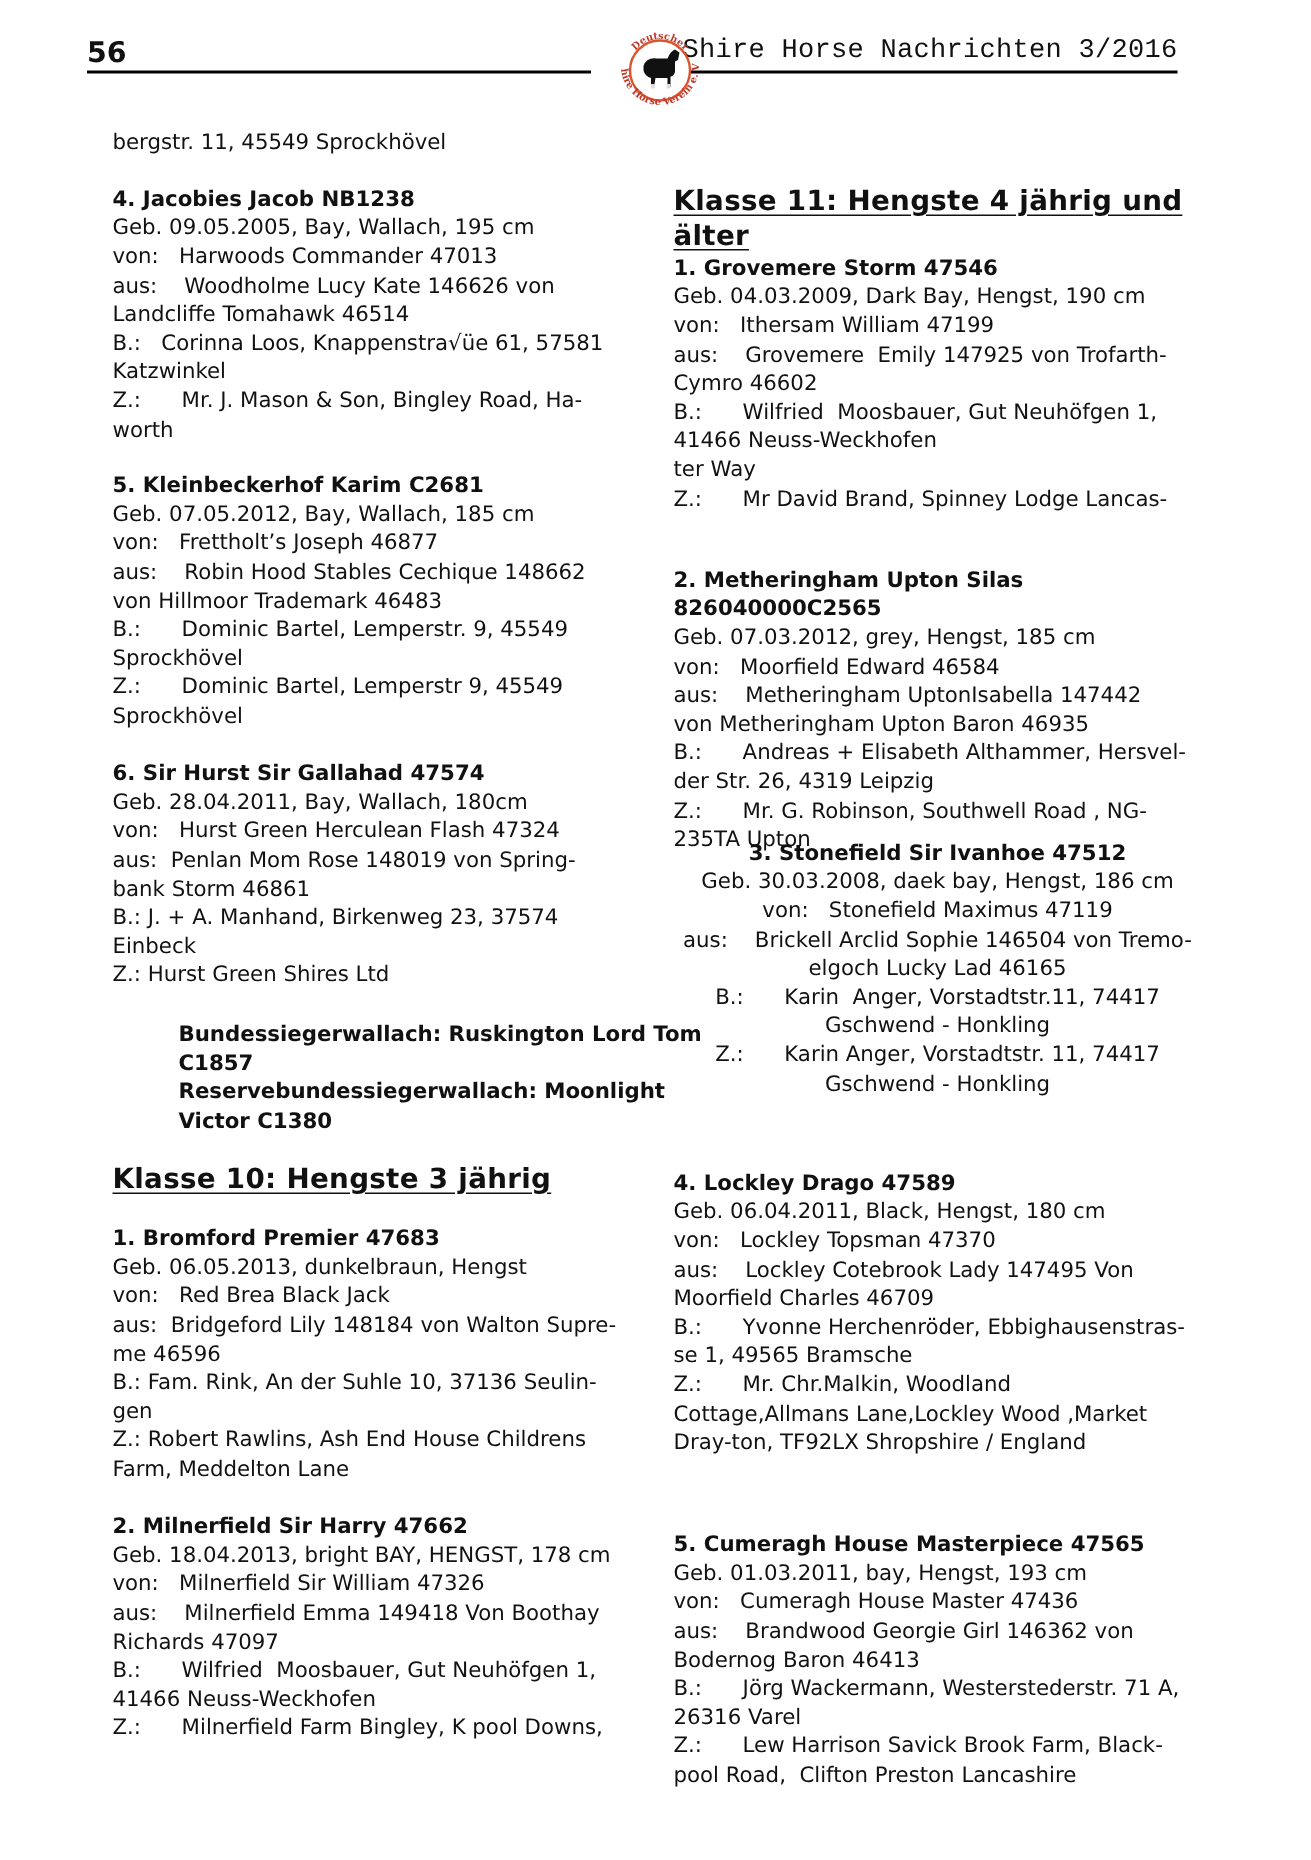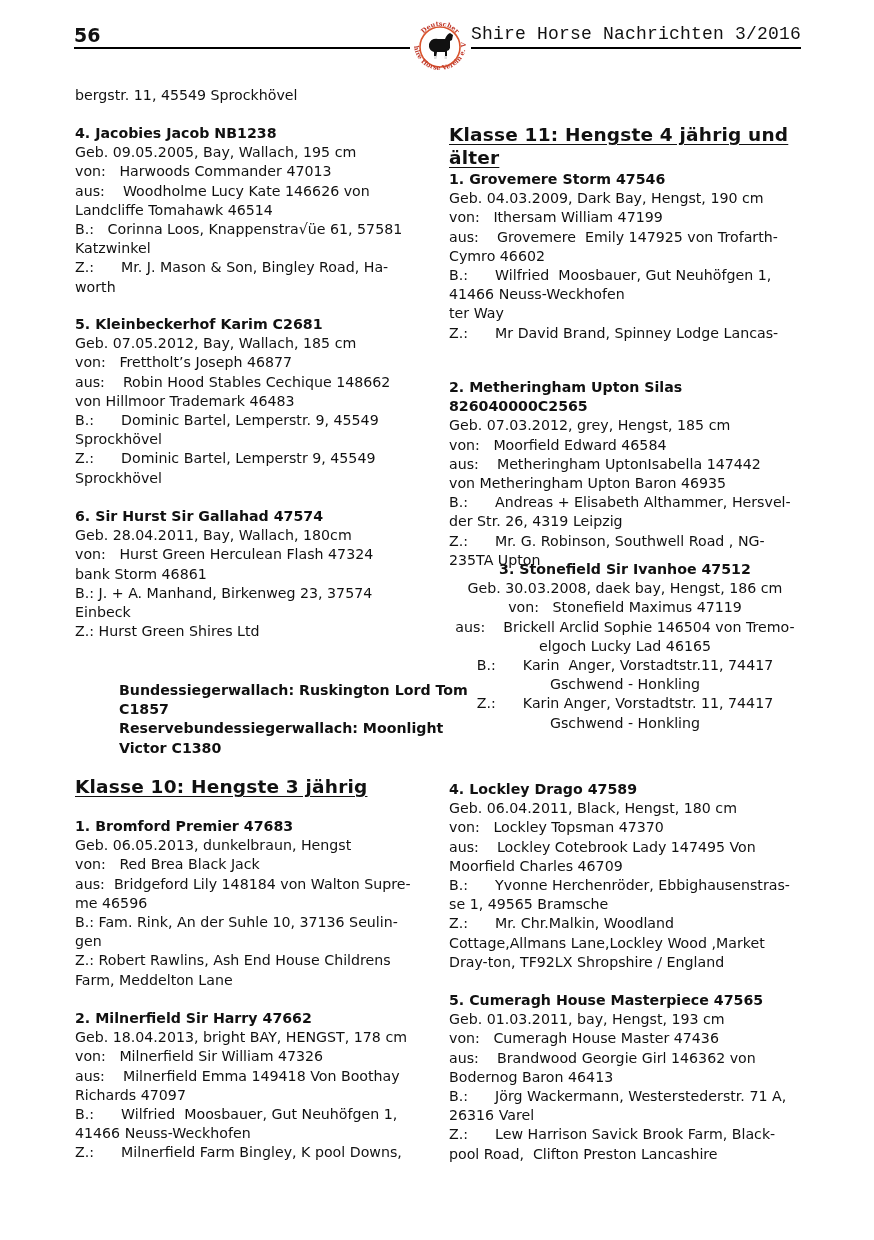--- a/index.html
+++ b/index.html
@@ -1,18 +1,18 @@
 <!DOCTYPE html>
 <html><head>
   <meta charset="utf-8">
   <style>
     html, body { margin: 0; padding: 0; background: #ffffff; }
     body { width: 874px; height: 1240px; position: relative; overflow: hidden;
            font-family: "DejaVu Sans", sans-serif; color: #111; }
-    .header { position: absolute; left: 74px; top: 22px; width: 727px; height: 30px; }
+    .header { position: absolute; left: 58px; top: 22px; width: 727px; height: 30px; }
     .page-num { position: absolute; left: 0; top: 2px; font-weight: bold; font-size: 19px;
                 font-family: "DejaVu Sans", sans-serif; }
     .mag-title { position: absolute; right: 0; top: 2px; font-size: 18px;
                  font-family: Liberation Mono, monospace; letter-spacing: 0.2px; }
     .rule-left { position: absolute; left: 0; top: 25px; width: 336px; height: 1.5px; background: #000; }
     .rule-right { position: absolute; right: 0; top: 25px; width: 330px; height: 1.5px; background: #000; }
     .logo { position: absolute; left: 407px; top: 14px; width: 66px; height: 66px; }
 
     .col { position: absolute; top: 0; font-size: 14.2px; line-height: 19.2px; }
     .col-left { left: 75px; width: 355px; }
@@ -79,20 +79,21 @@
     <div class="line">B.:      Dominic Bartel, Lemperstr. 9, 45549</div>
     <div class="line">Sprockhövel</div>
     <div class="line">Z.:      Dominic Bartel, Lemperstr 9, 45549</div>
     <div class="line">Sprockhövel</div>
   </div>
 
   <div class="entry" style="top:507px;">
     <div class="title">6. Sir Hurst Sir Gallahad 47574</div>
     <div class="line">Geb. 28.04.2011, Bay, Wallach, 180cm</div>
     <div class="line">von:   Hurst Green Herculean Flash 47324</div>
+    <div class="line">aus:  Penlan Mom Rose 148019 von Spring-</div>
     <div class="line">bank Storm 46861</div>
     <div class="line">B.: J. + A. Manhand, Birkenweg 23, 37574</div>
     <div class="line">Einbeck</div>
     <div class="line">Z.: Hurst Green Shires Ltd</div>
   </div>
 
   <div class="award" style="top:681px;margin-left:44px;">
     <div>Bundessiegerwallach:  Ruskington Lord Tom</div>
     <div>C1857</div>
     <div>Reservebundessiegerwallach: Moonlight</div>
@@ -174,21 +175,21 @@
     <div class="line">von:   Lockley Topsman 47370</div>
     <div class="line">aus:    Lockley Cotebrook Lady 147495 Von</div>
     <div class="line">Moorfield Charles 46709</div>
     <div class="line">B.:      Yvonne Herchenröder, Ebbighausenstras-</div>
     <div class="line">se 1, 49565 Bramsche</div>
     <div class="line">Z.:      Mr. Chr.Malkin, Woodland</div>
     <div class="line">Cottage,Allmans Lane,Lockley Wood ,Market</div>
     <div class="line">Dray-ton, TF92LX Shropshire / England</div>
   </div>
 
-  <div class="entry" style="top:991px;">
+  <div class="entry" style="top:1021px;">
     <div class="title">5. Cumeragh House Masterpiece 47565</div>
     <div class="line">Geb. 01.03.2011, bay, Hengst, 193 cm</div>
     <div class="line">von:   Cumeragh House Master 47436</div>
     <div class="line">aus:    Brandwood Georgie Girl 146362 von</div>
     <div class="line">Bodernog Baron 46413</div>
     <div class="line">B.:      Jörg Wackermann, Westerstederstr. 71 A,</div>
     <div class="line">26316 Varel</div>
     <div class="line">Z.:      Lew Harrison Savick Brook Farm, Black-</div>
     <div class="line">pool Road,  Clifton Preston Lancashire</div>
   </div>

